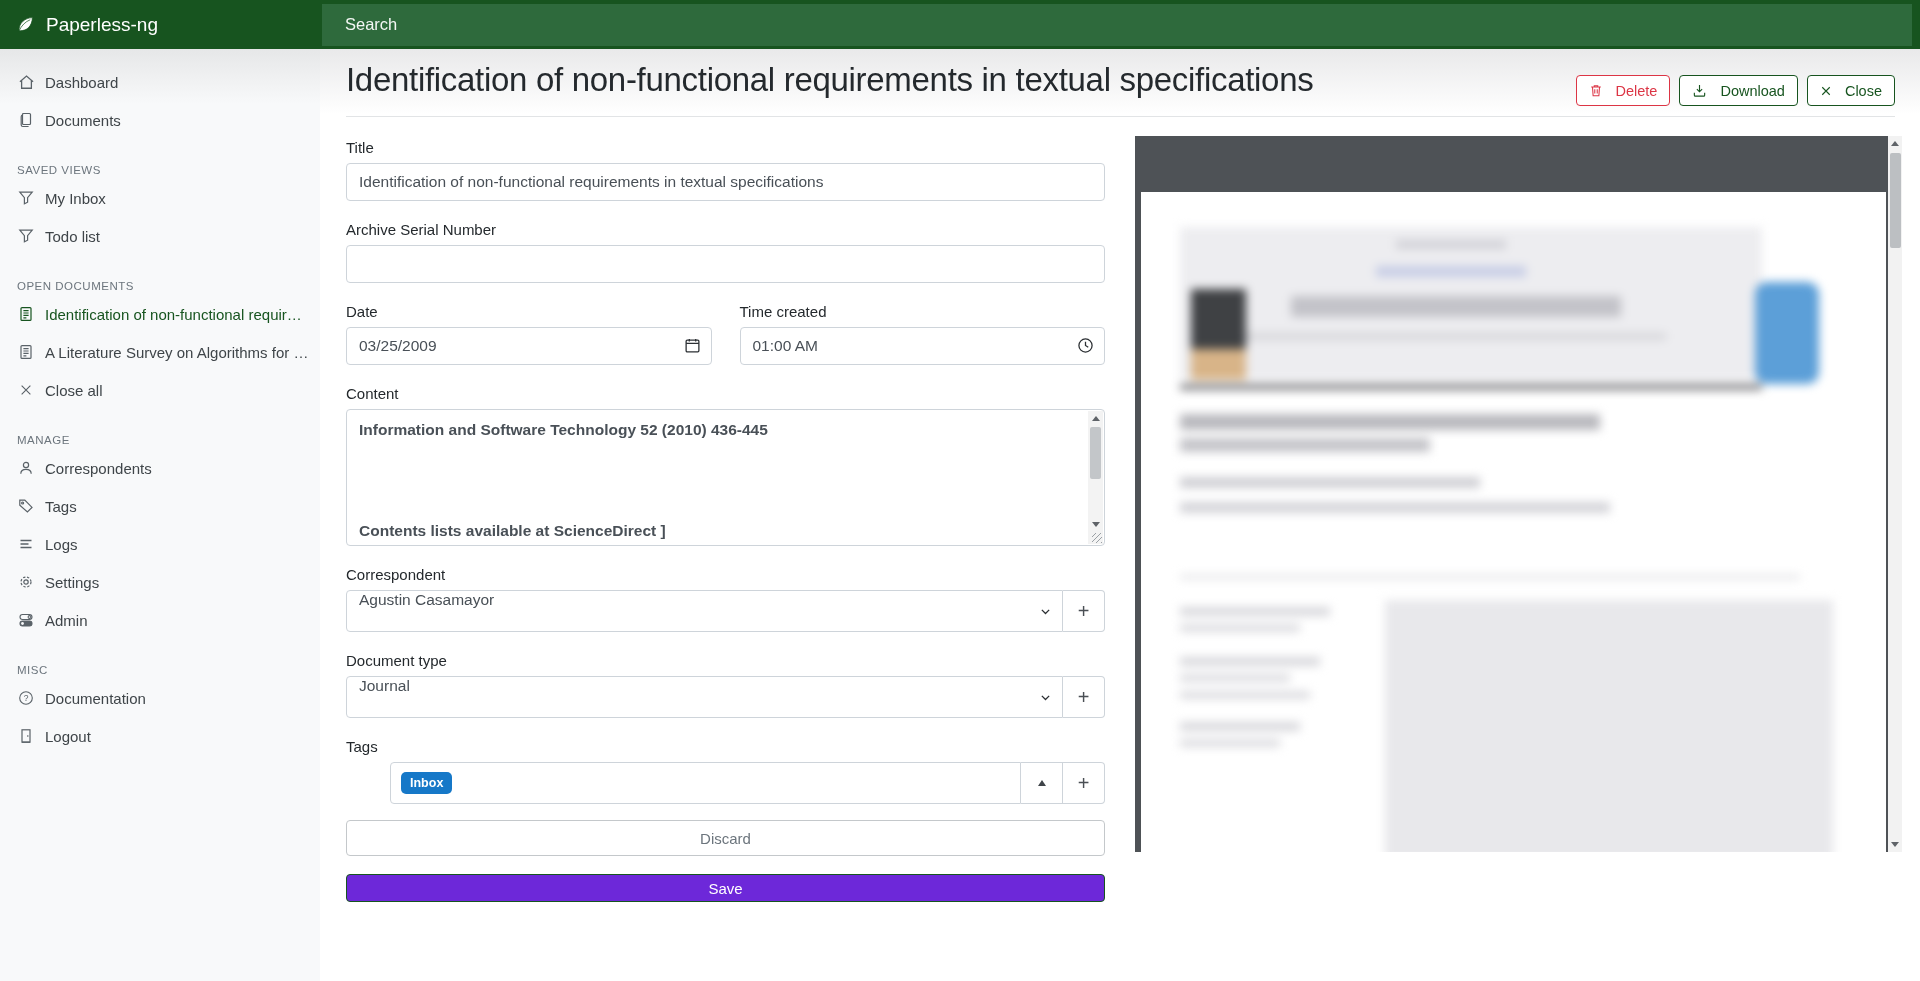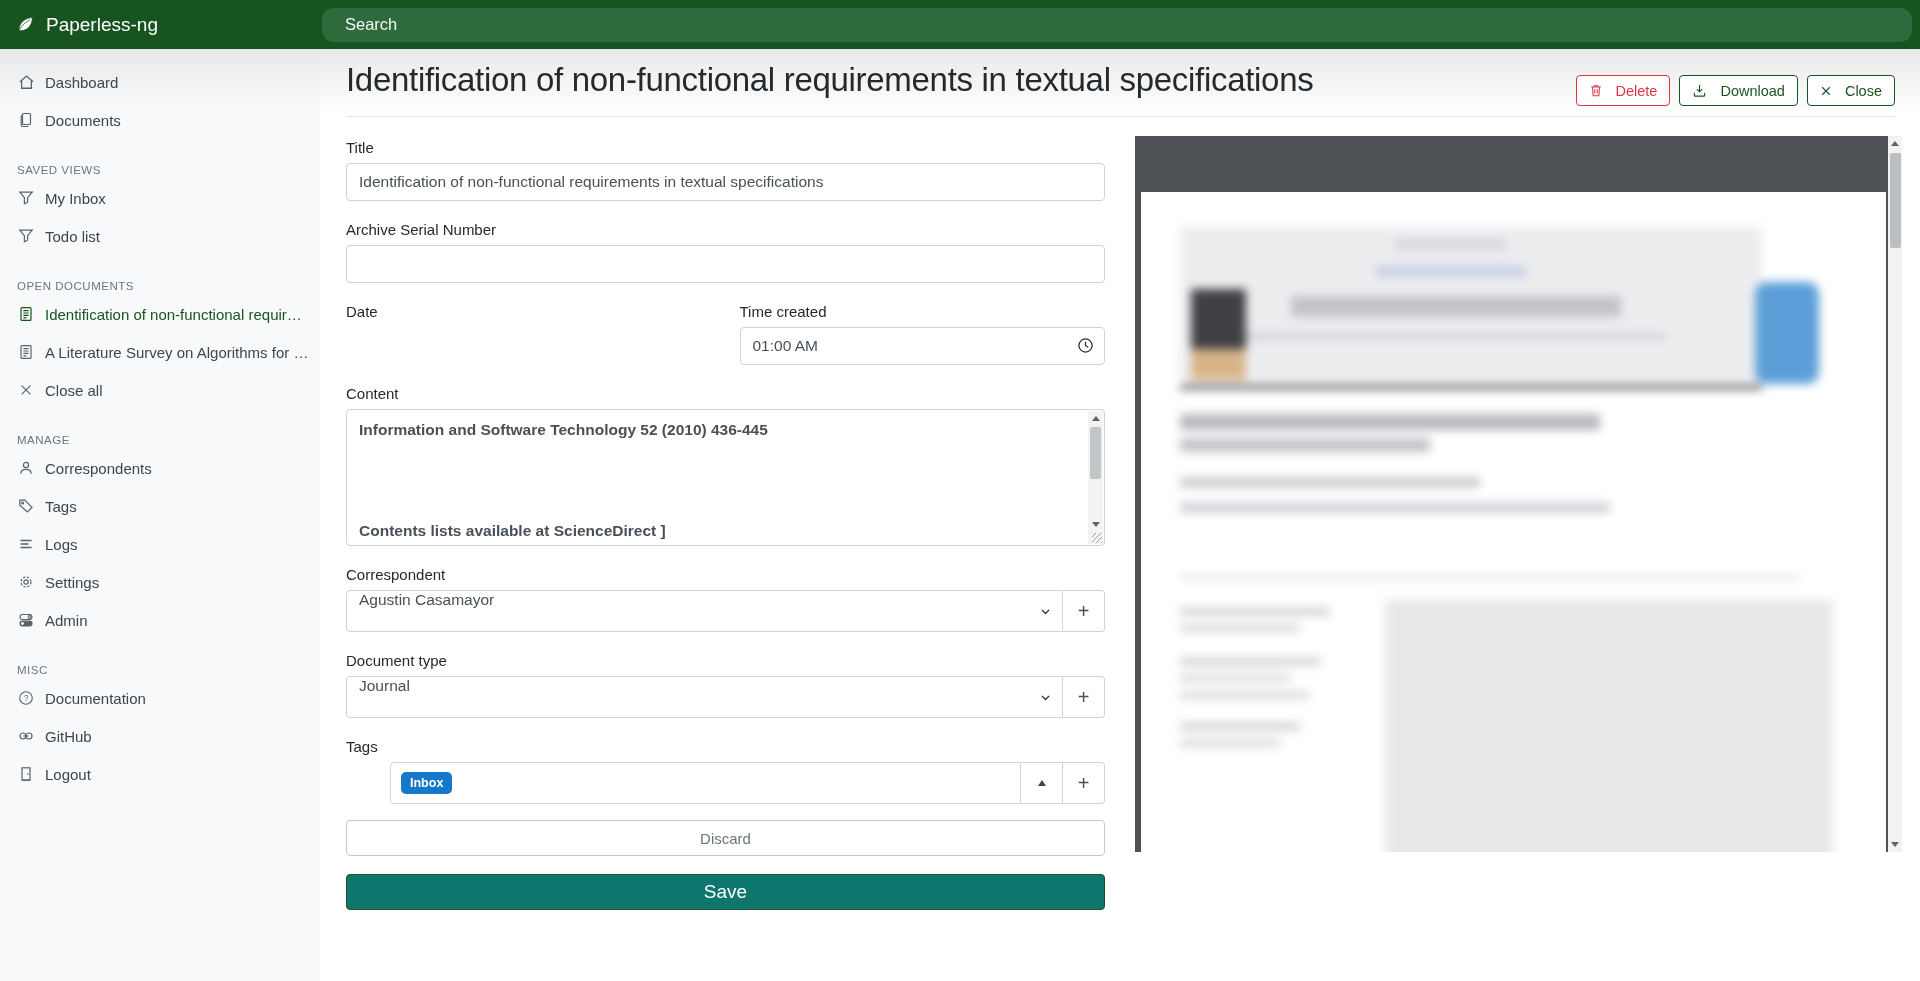--- a/index.html
+++ b/index.html
@@ -5,21 +5,21 @@
   * { margin:0; padding:0; box-sizing:border-box; }
   html,body { width:1920px; height:981px; overflow:hidden; background:#fff;
     font-family:"Liberation Sans","DejaVu Sans",sans-serif; }
   svg { display:block; }
 
   
   .navbar { position:absolute; top:0; left:0; width:1920px; height:49px;
     background:#17541f; display:flex; align-items:center; z-index:30; }
   .brand { width:322px; display:flex; align-items:center; gap:11px; padding-left:16px; }
   .brand-name { color:#fff; font-size:19px; }
-  .searchbox { flex:1; margin:0 8px 0 0; height:34px; background:#2e6a3c; border-radius:12px;
+  .searchbox { flex:1; margin:0 8px 0 0; height:42px; background:#2e6a3c; border-radius:0;
     display:flex; align-items:center; padding-left:23px; }
   .searchbox input { background:transparent; border:none; outline:none; color:#fff;
     font-size:16.5px; width:100%; font-family:inherit; }
   .searchbox input::placeholder { color:rgba(255,255,255,0.95); opacity:1; }
 
   
   .sidebar { position:absolute; top:49px; left:0; width:320px; bottom:0;
     background:#f8f9fa; z-index:10; padding-top:14px; }
   .sidebar::before { content:""; position:absolute; top:0; left:0; right:0; height:55px;
     background:linear-gradient(#e6e7e8, rgba(248,249,250,0)); pointer-events:none; }
@@ -86,22 +86,22 @@
   .tagsbox { flex:1; height:42px; border:1px solid #ced4da; border-radius:4px 0 0 4px;
     background:#fff; display:flex; align-items:center; padding:0 10px; cursor:text;margin-left:44px; }
   .tag-badge { background:#1678c8; color:#fff; font-size:12.5px; font-weight:bold;
     padding:4px 9px; border-radius:5px; }
   .caret-up { width:0; height:0; border-left:4.5px solid transparent;
     border-right:4.5px solid transparent; border-bottom:6px solid #3f4449; }
 
   .action-row { display:flex; gap:18px; margin-top:-4px;flex-direction:column; }
   .btn-discard { height:36px; padding:0 15px; background:#fff; border:1px solid #c4c8cb;
     border-radius:4px; color:#6c757d; font-size:15px; cursor:pointer; font-family:inherit; }
-  .btn-save { height:36px; padding:0 16px; background:#0f766e; border:1px solid #17541f;
-    border-radius:4px; color:#fff; font-size:19px; cursor:pointer; font-family:inherit; }
+  .btn-save { height:28px; padding:0 16px; background:#6d28d9; border:1px solid #17541f;
+    border-radius:4px; color:#fff; font-size:15px; cursor:pointer; font-family:inherit; }
 
   
   .preview { position:absolute; left:815px; top:87px; width:767px; height:716px;
     background:#4e5256; overflow:hidden; }
   .pv-scroll { position:absolute; right:0; top:0; bottom:0; width:14px; background:#f2f2f2; }
   .pv-thumb { position:absolute; left:1.5px; width:11px; top:17px; height:95px;
     border-radius:2px; background:#bcbfc2; }
   .pdf-page { position:absolute; left:6px; top:56px; right:16px; bottom:0; background:#fff; }
   .blur-layer { position:absolute; inset:0; filter:blur(5px); }
   .blur-layer div { position:absolute; }
@@ -261,30 +261,20 @@
 
   <div class="side-header">MISC</div>
   <div class="side-item">
     <span class="ic">
       <svg width="16" height="16" viewBox="0 0 16 16" fill="none" stroke="currentColor" stroke-width="1.1">
           <circle cx="8" cy="8" r="6.3"></circle>
           <text x="8" y="11" text-anchor="middle" font-size="8.5" fill="currentColor" stroke="none" font-family="Liberation Sans,sans-serif">?</text>
         </svg>
     </span>
     <span class="lbl">Documentation</span>
-  </div>
-  <div class="side-item">
-    <span class="ic">
-      <svg width="16" height="16" viewBox="0 0 16 16" fill="none" stroke="currentColor" stroke-width="1.2">
-          <circle cx="5" cy="8" r="3"></circle>
-          <circle cx="11" cy="8" r="3"></circle>
-          <path d="M5.5 8 h5"></path>
-        </svg>
-    </span>
-    <span class="lbl">GitHub</span>
   </div>
   <div class="side-item">
     <span class="ic">
       <svg width="16" height="16" viewBox="0 0 16 16" fill="none" stroke="currentColor" stroke-width="1.2">
           <rect x="4" y="1.8" width="8" height="12.4"></rect>
           <path d="M4 14.2 h8 M9.8 7.2 v1.6"></path>
         </svg>
     </span>
     <span class="lbl">Logout</span>
   </div>
@@ -326,20 +316,29 @@
       <label class="flabel">Title</label>
       <input class="tinput" value="Identification of non-functional requirements in textual specifications" style="">
     </div>
     <div class="fgroup">
       <label class="flabel">Archive Serial Number</label>
       <input class="tinput" value="" style="">
     </div>
     <div class="fgroup two-col">
       <div>
         <label class="flabel">Date</label>
+        <div class="iconput">
+          <input class="tinput" value="03/25/2009" style="">
+          <span class="in-icon">
+            <svg width="17" height="17" viewBox="0 0 16 16" fill="none" stroke="currentColor" stroke-width="1.2">
+                <rect x="2" y="3" width="12" height="11" rx="1"></rect>
+                <path d="M2 6 h12 M5 1.8 v2.4 M11 1.8 v2.4"></path>
+              </svg>
+          </span>
+        </div>
       </div>
       <div>
         <label class="flabel">Time created</label>
         <div class="iconput">
           <input class="tinput" value="01:00 AM" style="">
           <span class="in-icon">
             <svg width="17" height="17" viewBox="0 0 16 16" fill="none" stroke="currentColor" stroke-width="1.2">
                 <circle cx="8" cy="8" r="6.2"></circle>
                 <path d="M8 4.5 V8 L10.6 9.6"></path>
               </svg>

